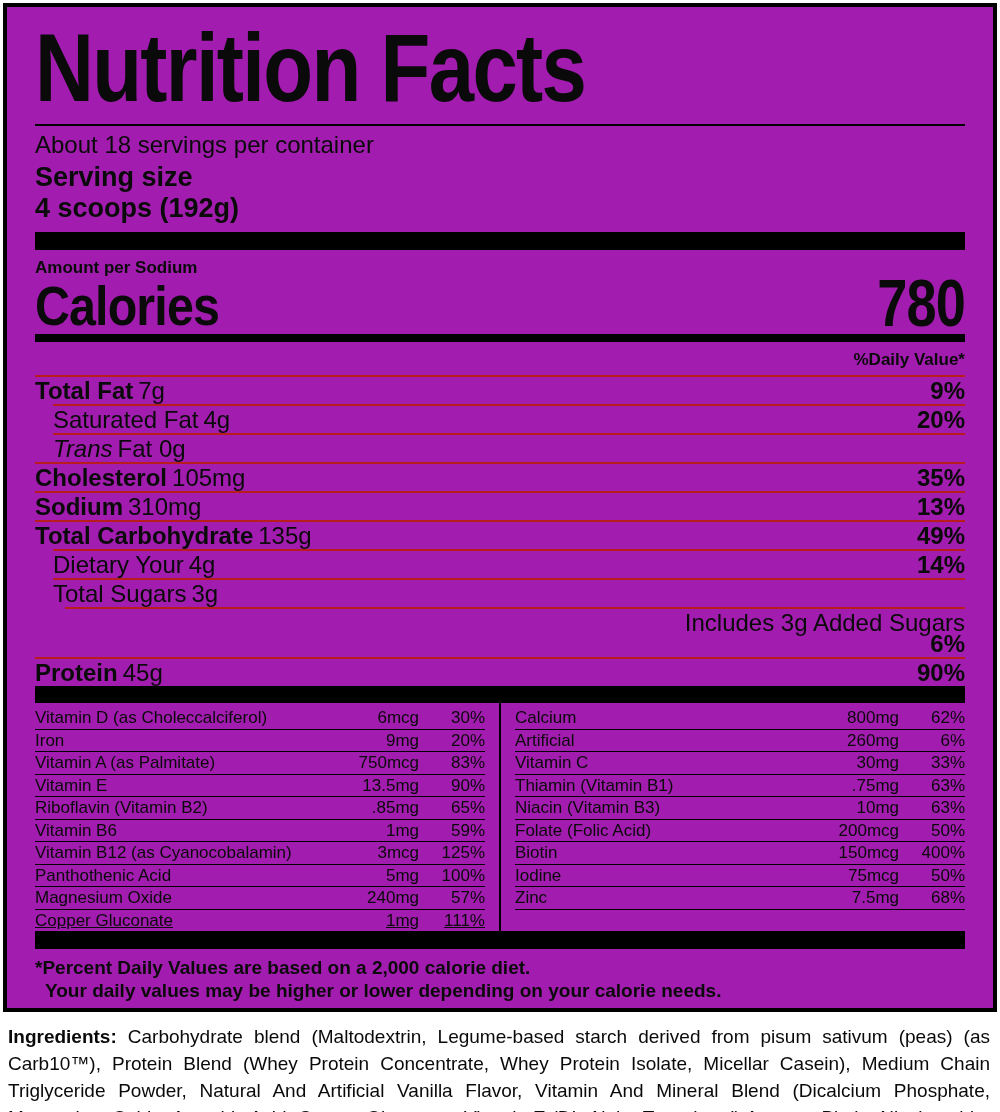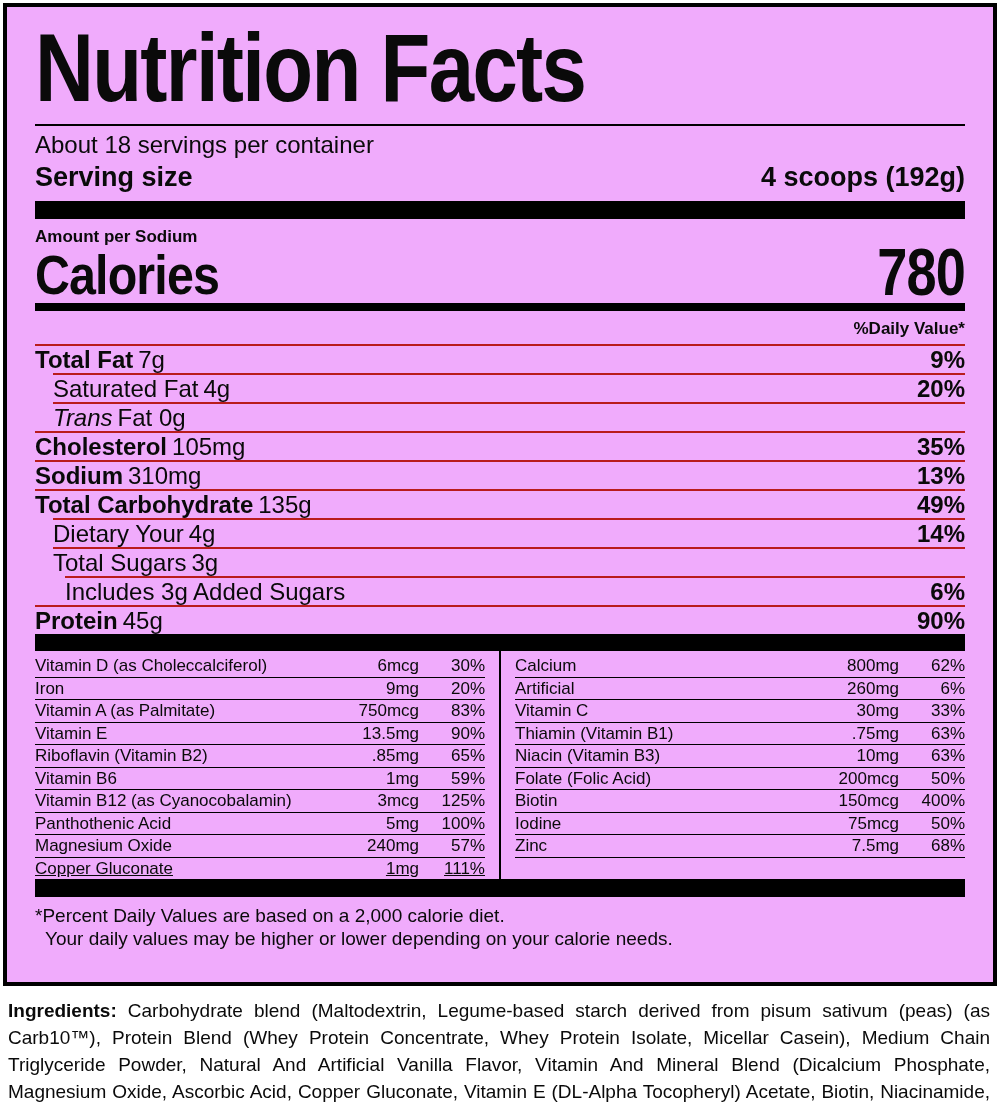--- a/index.html
+++ b/index.html
@@ -5,38 +5,38 @@
   * { box-sizing: border-box; margin: 0; padding: 0; }
   html, body { background: #fff; }
   body {
     width: 1000px; height: 1112px; overflow: hidden;
     font-family: "Liberation Sans", sans-serif;
     color: #0a0a0a;
   }
   .label {
     margin: 3px 3px 0 3px;
     border: 4px solid #000;
-    padding: 12px 28px 32px 28px;
-    background: #f0abfc;
+    padding: 12px 28px 6px 28px;
+    background: #a21caf;
   }
   .nf-title {
     font-weight: bold;
     font-size: 96px;
     line-height: 0.98;
     letter-spacing: -2px;
     transform: scaleX(0.85);
     transform-origin: left center;
     white-space: nowrap;
     margin-top: 2px;
   }
   .title-rule { border-top: 2px solid #000; margin-top: 9px; }
   .servings { font-size: 24px; margin-top: 5px; }
   .serving-row {
     display: flex; justify-content: space-between; align-items: baseline;
-    font-weight: bold; font-size: 27px; margin-top: 3px;
+    font-weight: bold; font-size: 27px; margin-top: 3px; flex-direction: column;
   }
   .bar { background: #000; }
   .bar-xl  { height: 18px; margin-top: 8px; }
   .bar-sm  { height: 8px;  margin-top: 5px; }
   .bar-lg  { height: 17px; }
   .bar-lg2 { height: 18px; }
   .aps { font-weight: bold; font-size: 17px; margin-top: 8px; }
   .cal-row {
     display: flex; justify-content: space-between; align-items: flex-end;
     height: 49px; margin-top: 2px;
@@ -56,40 +56,40 @@
   .nrow {
     display: flex; align-items: flex-end;
     border-top: 2px solid #b91c1c;
     padding: 3px 0 3px 0;
     font-size: 24px; line-height: 21px;
   }
   .nrow .nname {}
   .nrow .namt { margin-left: 5px; }
   .nrow .ndv  { margin-left: auto; font-weight: bold; }
   .nrow.indent-1 { margin-left: 18px; }
-  .nrow.indent-2 { margin-left: 30px; }
+  .nrow.indent-2 { margin-left: 30px; flex-direction: column; }
   .nrow.style-bold .nname { font-weight: bold; }
   .nrow.style-italic .nname { font-style: italic; }
   
   .vit-table { display: flex; align-items: stretch; }
   .vit-divider { width: 2px; background: #000; }
   .vit-col { flex: 1; padding-top: 4px; }
   .vit-col.left  { padding-right: 14px; }
   .vit-col.right { padding-left: 14px; }
   .vrow {
     display: grid; grid-template-columns: 1fr 96px 66px;
     align-items: baseline;
     font-size: 17px; line-height: 17px;
     padding: 2px 0 2.5px 0;
     border-bottom: 1.5px solid #000;
   }
   .vit-col.left .vrow:last-child { border-bottom: none; text-decoration: underline; }
   .vrow .vamt { text-align: right; }
   .vrow .vdv  { text-align: right; }
-  .footnote { font-size: 19px; line-height: 23px; margin-top: 7px; }
+  .footnote { font-size: 19px; line-height: 23px; margin-top: 7px; font-weight: bold; }
   .footnote .l2 { padding-left: 10px; }
   
   .ingredients {
     margin: 11px 10px 0 8px;
     font-size: 19px; line-height: 27px;
     text-align: justify;
   }
   .ingredients .ing-label { font-weight: bold; }
 </style>
 </head>

